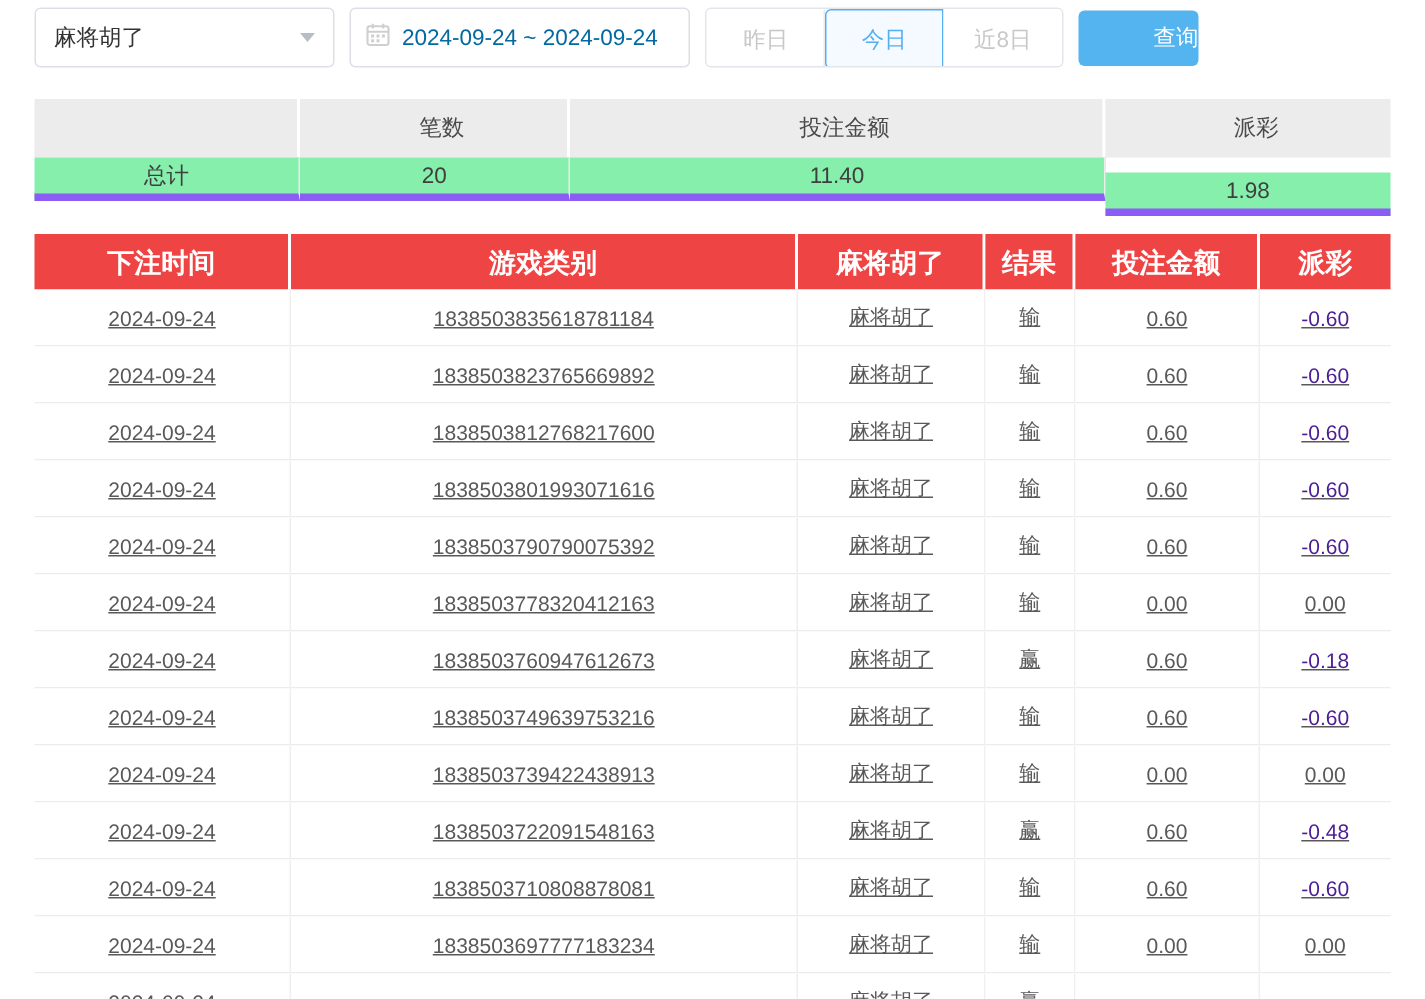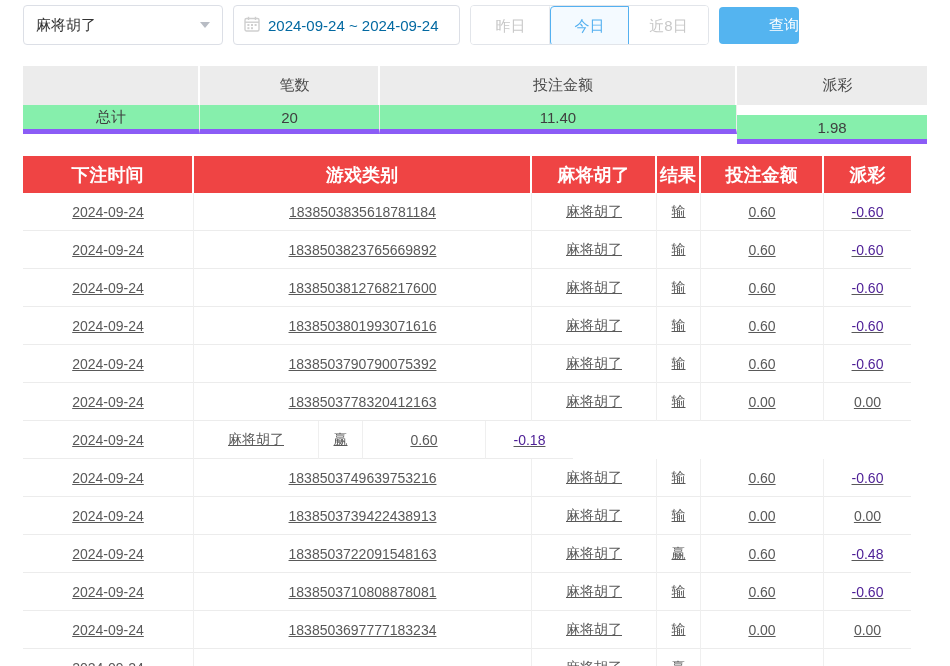--- a/index.html
+++ b/index.html
@@ -69,21 +69,21 @@
   .thcell:last-child { border-right: none; }
   .trow { display: flex; text-decoration: underline; }
   .tcell {
     height: 38px; display: flex; align-items: center; justify-content: center;
     font-size: 14px; color: #595959; background: #fff;
     border-bottom: 1px solid #ececec; border-right: 1px solid #efefef;
   }
   .tcell:last-child { border-right: none; }
   .tcell.neg { color: #4c1d95; }
   .c0 { width: 171px; } .c1 { width: 338px; } .c2 { width: 125px; }
-  .c3 { width: 44px; }  .c4 { width: 123px; } .c5 { width: 87px; }
+  .c3 { width: 60px; }  .c4 { width: 123px; } .c5 { width: 87px; }
 
   .cal-icon { flex: 0 0 auto; }
 </style>
 </head>
 <body>
 
 <div class="page">
 
   <div class="toolbar">
     <div class="select-box">
@@ -185,20 +185,21 @@
         <div class="trow">
           <div class="tcell c0">2024-09-24</div>
           <div class="tcell c1">1838503778320412163</div>
           <div class="tcell c2">麻将胡了</div>
           <div class="tcell c3">输</div>
           <div class="tcell c4">0.00</div>
           <div class="tcell c5">0.00</div>
         </div>
         <div class="trow">
           <div class="tcell c0">2024-09-24</div>
+          <div class="tcell c1">1838503760947612673</div>
           <div class="tcell c2">麻将胡了</div>
           <div class="tcell c3">赢</div>
           <div class="tcell c4">0.60</div>
           <div class="tcell c5 neg">-0.18</div>
         </div>
         <div class="trow">
           <div class="tcell c0">2024-09-24</div>
           <div class="tcell c1">1838503749639753216</div>
           <div class="tcell c2">麻将胡了</div>
           <div class="tcell c3">输</div>

